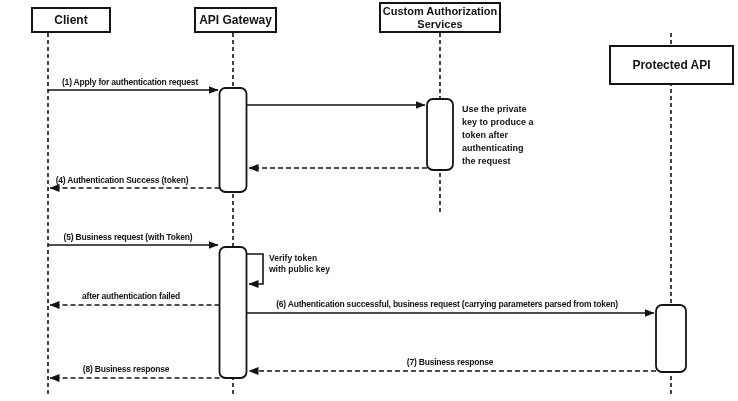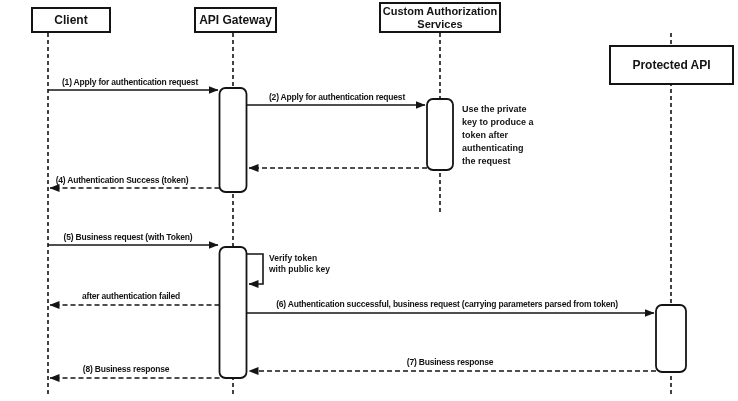--- a/index.html
+++ b/index.html
@@ -113,21 +113,20 @@
     <path class="msg-dashed" d="M656 371 H249" marker-end="url(#arr)"></path>
     <path class="msg-dashed" d="M219.5 378 H50" marker-end="url(#arr)"></path>
   </svg>
 
   <div class="pbox" style="left:8px; top:7px; width:80px; height:26px;margin-left:23px;">Client</div>
   <div class="pbox" style="left:194px; top:7px; width:83px; height:26px;">API Gateway</div>
   <div class="pbox small-title" style="left:379px; top:2px; width:122px; height:31px;">Custom Authorization Services</div>
   <div class="pbox" style="left:609px; top:7px; width:125px; height:40px;margin-top:38px;">Protected API</div>
 
   <div class="mlabel" style="left:130px; top:77px;">(1) Apply for authentication request</div>
-  <div class="mlabel" style="left:337px; top:92px;">(2) Apply for authentication request</div>
   <div class="mlabel" style="left:122px; top:175px;">(4) Authentication Success (token)</div>
   <div class="mlabel" style="left:128px; top:232px;">(5) Business request (with Token)</div>
   <div class="selflabel" style="left:269px; top:253px;">Verify token
 with public key</div>
   <div class="mlabel" style="left:131px; top:291px;">after authentication failed</div>
   <div class="mlabel" style="left:447px; top:299px;">(6) Authentication successful, business request (carrying parameters parsed from token)</div>
   <div class="mlabel" style="left:450px; top:357px;">(7) Business response</div>
   <div class="mlabel" style="left:126px; top:364px;">(8) Business response</div>
 
   <div class="note" style="left:462px; top:103px;">Use the private

